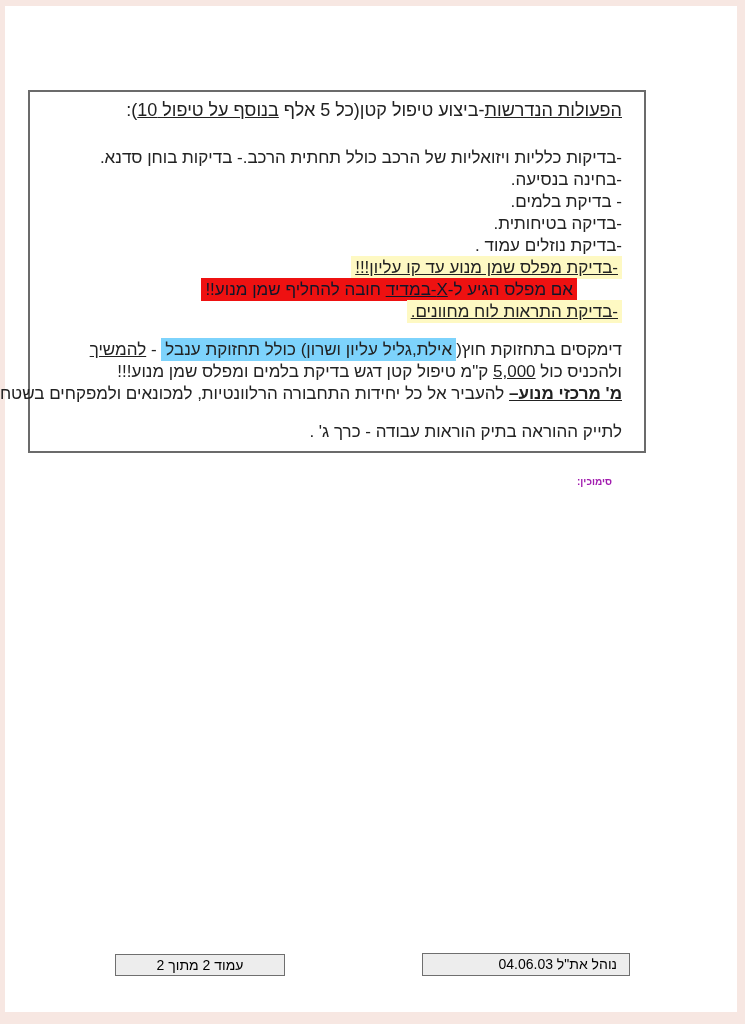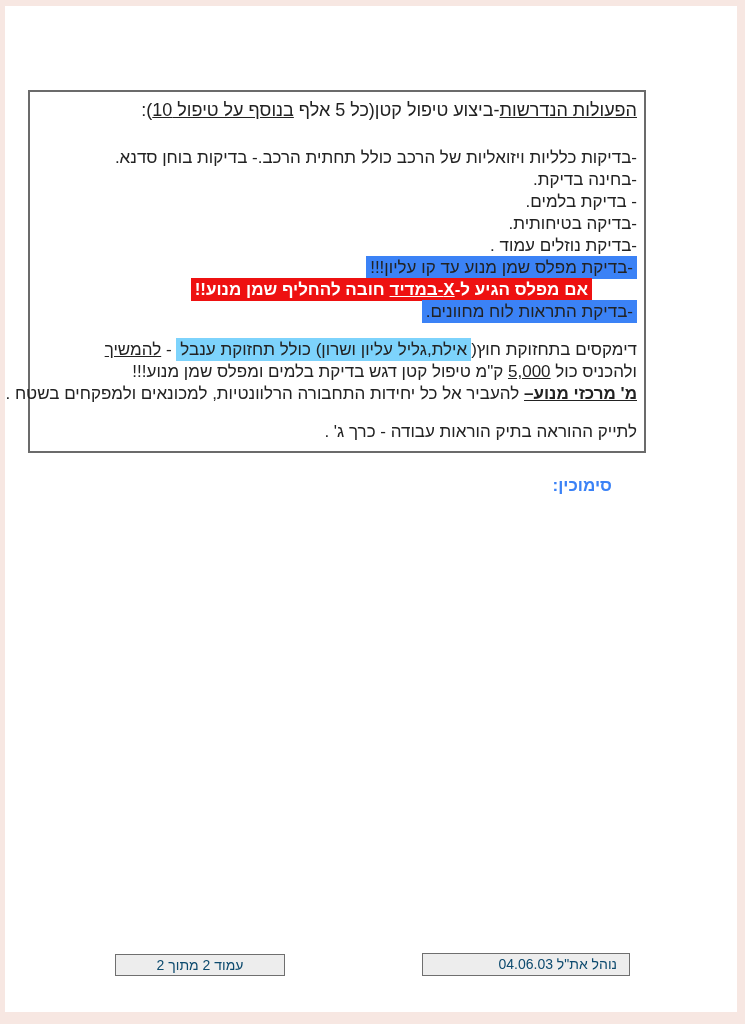--- a/index.html
+++ b/index.html
@@ -14,48 +14,48 @@
     position:absolute; left:5px; top:6px;
     width:732px; height:1006px;
     background:#ffffff;
   }
   .notice-box {
     position:absolute; left:23px; top:84px;
     width:618px; height:363px;
     border:2px solid #6b6b6b;
     background:#fff;
     direction:rtl;
-    padding:5px 7px 0 6px;
+    padding:5px 22px 0 6px;
     color:#222222;
   }
   .line {
     font-size:17px; line-height:22px;
     text-align:right; white-space:nowrap;
   }
   .title-line { font-size:18px; line-height:26px; }
   .sp1 { height:24px; }
   .sp2 { height:16px; }
   u { text-decoration:underline; }
   .bu { font-weight:bold; text-decoration:underline; }
   .hl { padding:2px 4px; }
-  .hl-yellow { background:#3b82f6; }
-  .hl-red { background:#ee1111; color:#ffffff;font-weight:bold; }
+  .hl-yellow { background:#fef9c3;text-decoration:underline; }
+  .hl-red { background:#ee1111; color:#0f172a; }
   .hl-cyan { background:#7dd3fc; }
   .red-indent { padding-left:0; padding-right:45px; }
   .references {
     position:absolute; top:470px; right:125px;
-    font-size:17px; font-weight:bold;
-    direction:rtl; color:#3b82f6;
+    font-size:10px; font-weight:bold;
+    direction:rtl; color:#a21caf;
   }
   .footer-box {
     position:absolute;
     border:1px solid #6f6f6f;
     background:#ededed;
     direction:rtl;
-    font-size:14px; color:#0c4a6e;
+    font-size:14px; color:#000000;
     line-height:21px;
   }
   .footer-procedure {
     left:417px; top:947px; width:208px; height:23px;
     text-align:right; padding-right:12px;
   }
   .footer-page {
     left:110px; top:948px; width:170px; height:22px;
     text-align:center;
   }
@@ -65,21 +65,21 @@
 
 <div class="paper">
 
   <div class="notice-box">
 
     <div class="line title-line"><u>הפעולות הנדרשות</u><span>-ביצוע טיפול קטן(כל 5 אלף </span><u>בנוסף על טיפול 10</u><span>):</span></div>
 
     <div class="sp1"></div>
 
     <div class="line">-בדיקות כלליות ויזואליות של הרכב כולל תחתית הרכב.- בדיקות בוחן סדנא.</div>
-    <div class="line">-בחינה בדיקת.</div>
+    <div class="line">-בחינה בנסיעה.</div>
     <div class="line">- בדיקת בלמים.</div>
     <div class="line">-בדיקה בטיחותית.</div>
     <div class="line">-בדיקת נוזלים עמוד .</div>
 
     <div class="line"><span class="hl hl-yellow">-בדיקת מפלס שמן מנוע עד קו עליון!!!</span></div>
 
     <div class="line red-indent"><span class="hl hl-red"><span>אם מפלס הגיע ל-</span><u>X-במדיד</u><span> חובה להחליף שמן מנוע!!</span></span></div>
 
     <div class="line"><span class="hl hl-yellow">-בדיקת התראות לוח מחוונים.</span></div>
 

